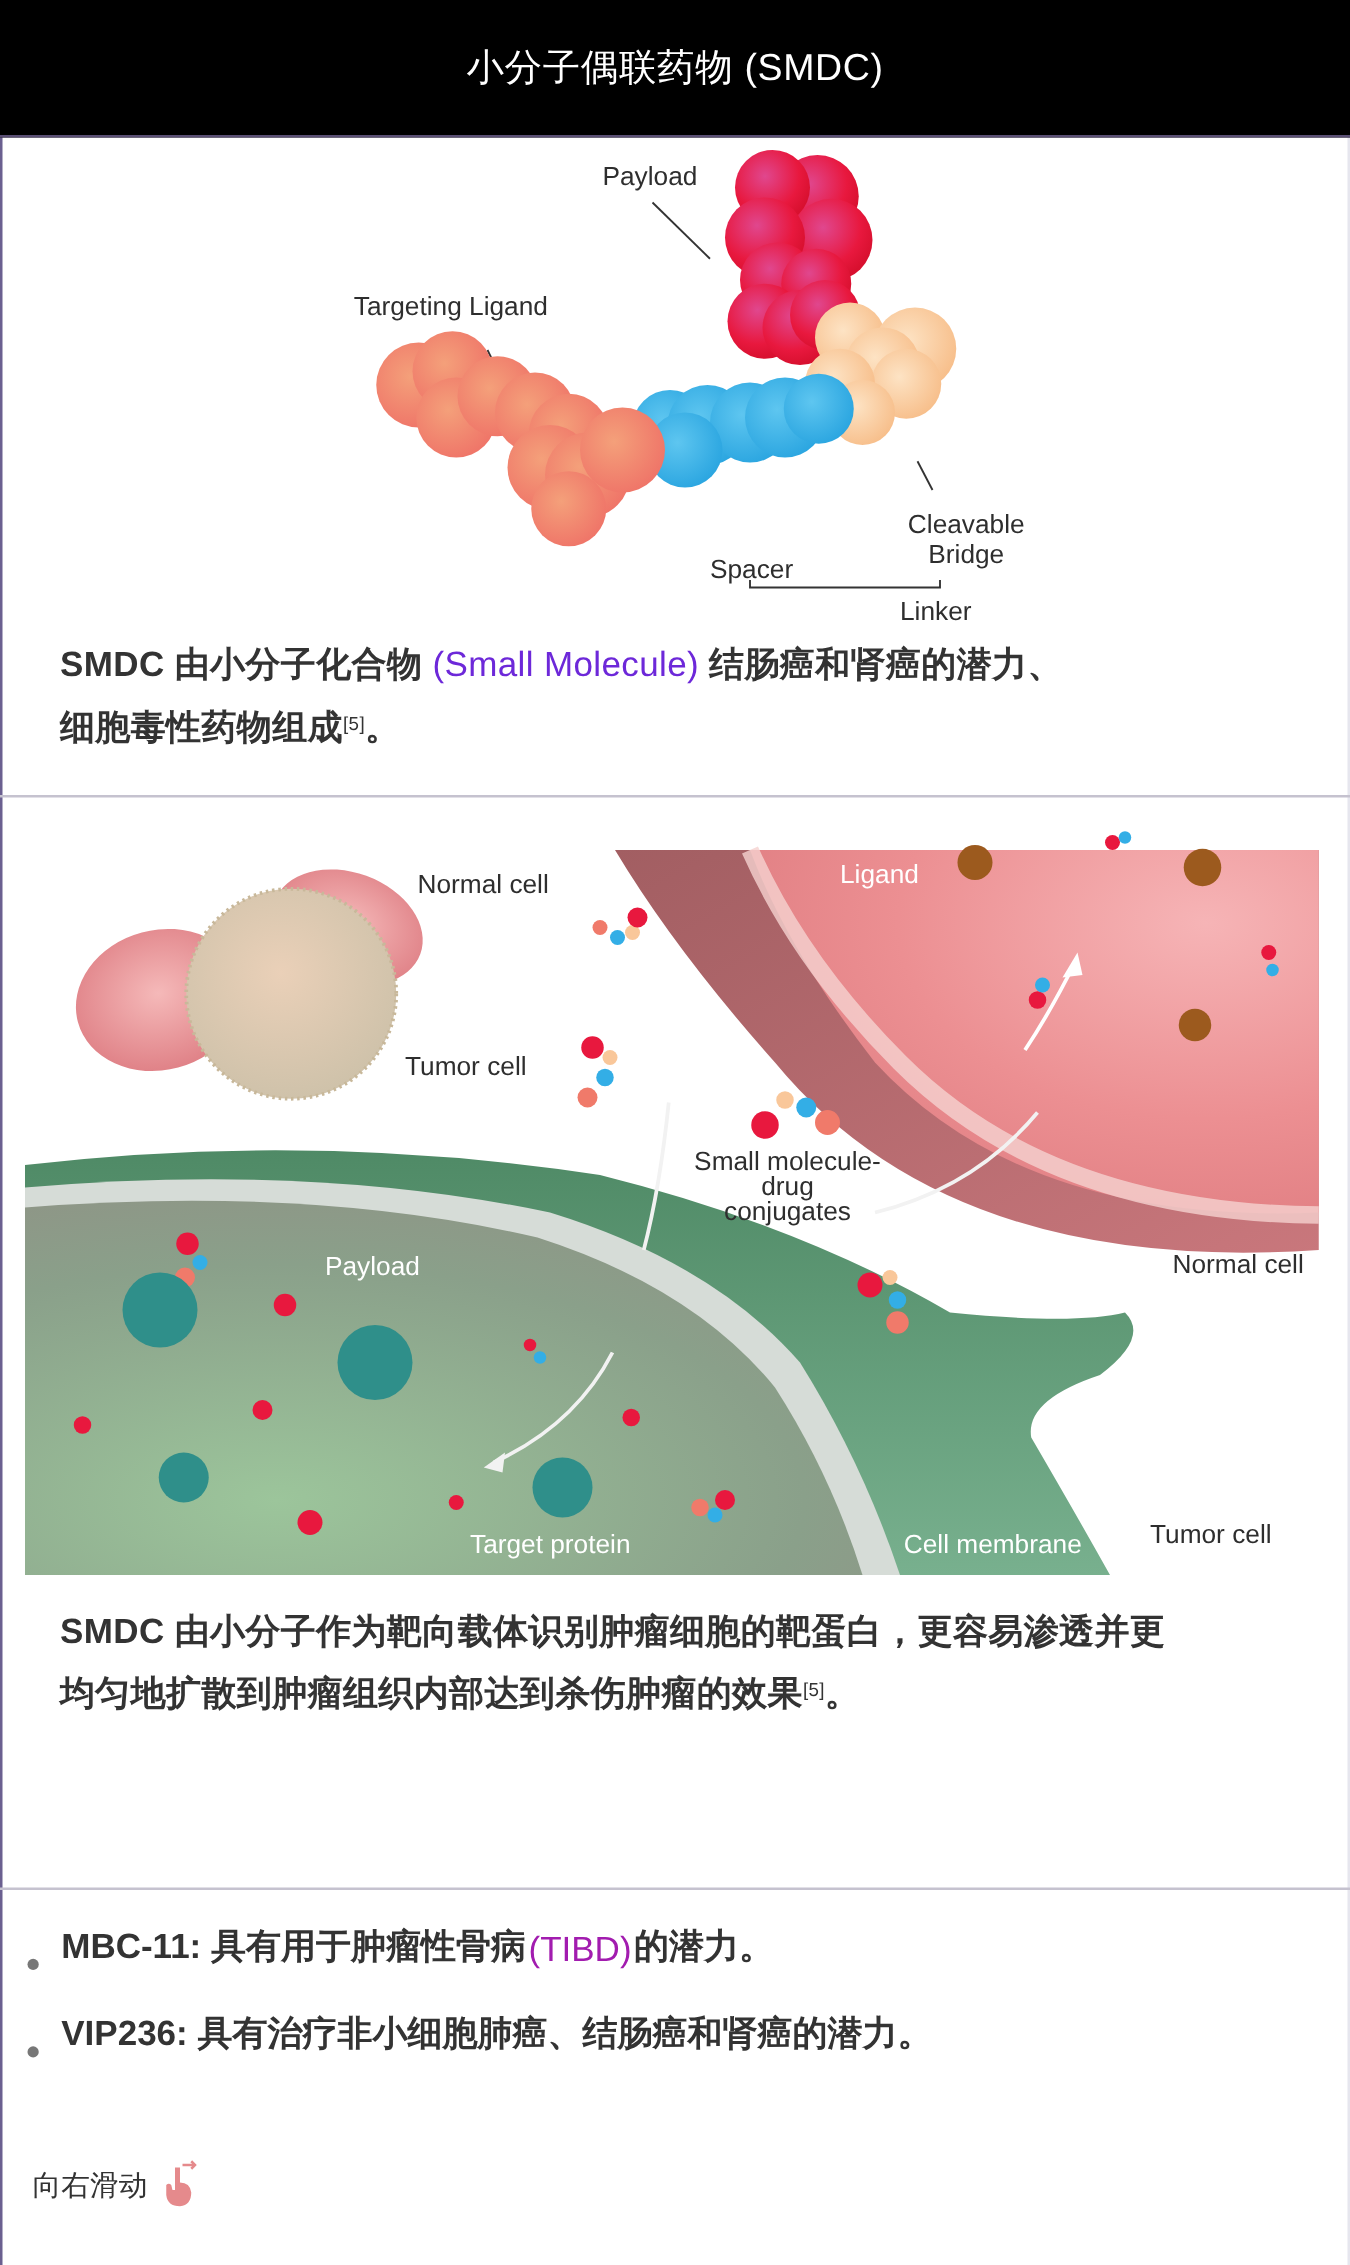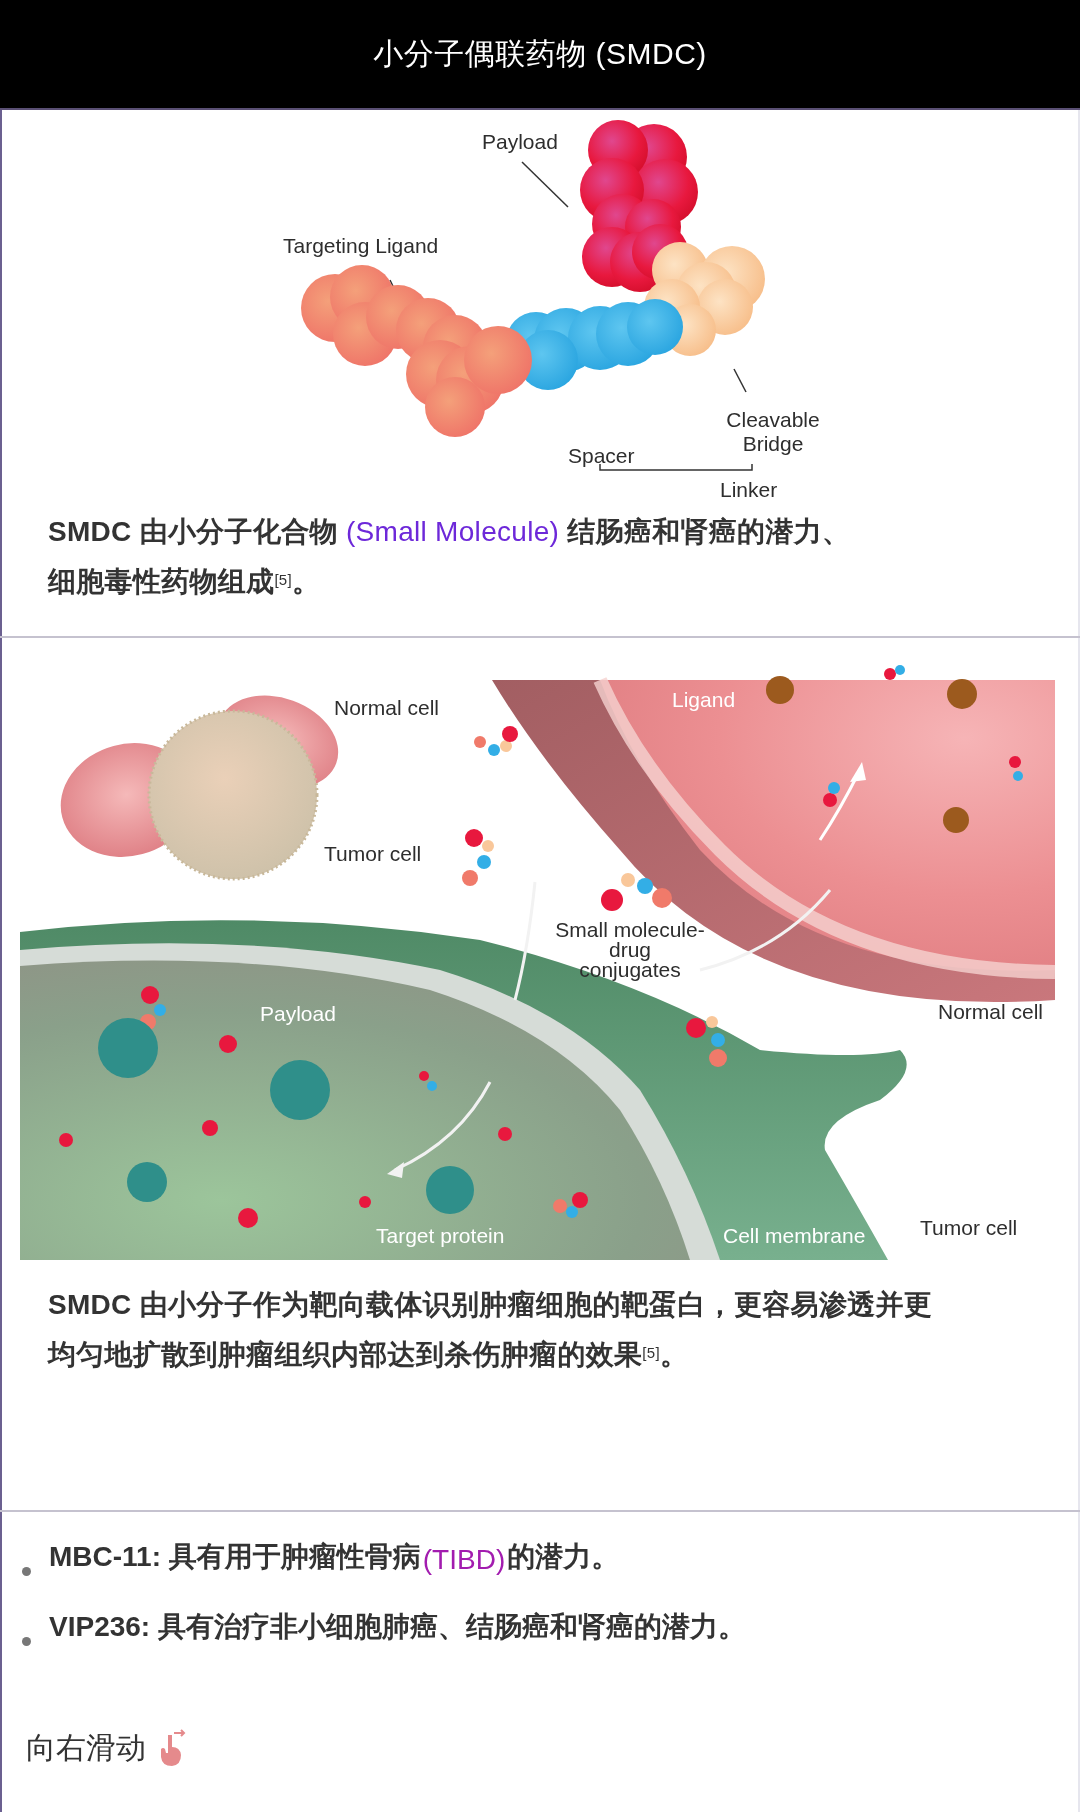--- a/index.html
+++ b/index.html
@@ -17,21 +17,21 @@
              font-weight: bold; letter-spacing: 0.3px; }
   .caption .muted { color: #6d28d9; font-weight: normal; text-align: right; }
   .caption sup { font-size: 15px; font-weight: normal; vertical-align: top; position: relative; top: -2px; }
   .lbl { position: absolute; font-size: 21px; color: #2e2e2e; white-space: nowrap; }
   .lbl.white { color: #ffffff; }
   .lbl.center { text-align: center; line-height: 20px; }
   .bullet-row { position: absolute; left: 22px; display: flex; align-items: flex-end; font-size: 28px;
                 color: #333; font-weight: bold; }
   .dot { width: 9px; height: 9px; border-radius: 50%; background: #777; margin-right: 18px; }
   .bullet-row .muted { color: #a21caf; font-weight: normal; }
-  .swipe { position: absolute; left: 26px; top: 1728px; display: flex; align-items: center; font-size: 30px; color: #333; }
+  .swipe { position: absolute; left: 26px; top: 1728px; display: flex; align-items: center; font-size: 23px; color: #333; }
   svg { display: block; }
 </style>
 </head>
 <body>
 
 <div class="frame"></div>
 
 <div class="header">
   <span class="header-title">小分子偶联药物 (SMDC)</span>
 </div>

